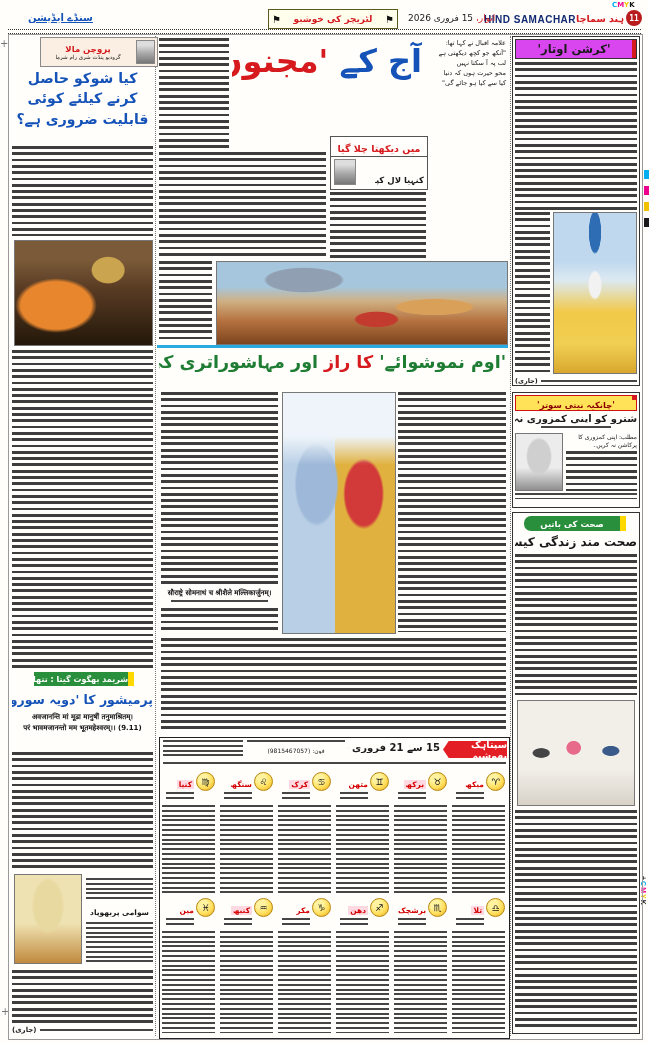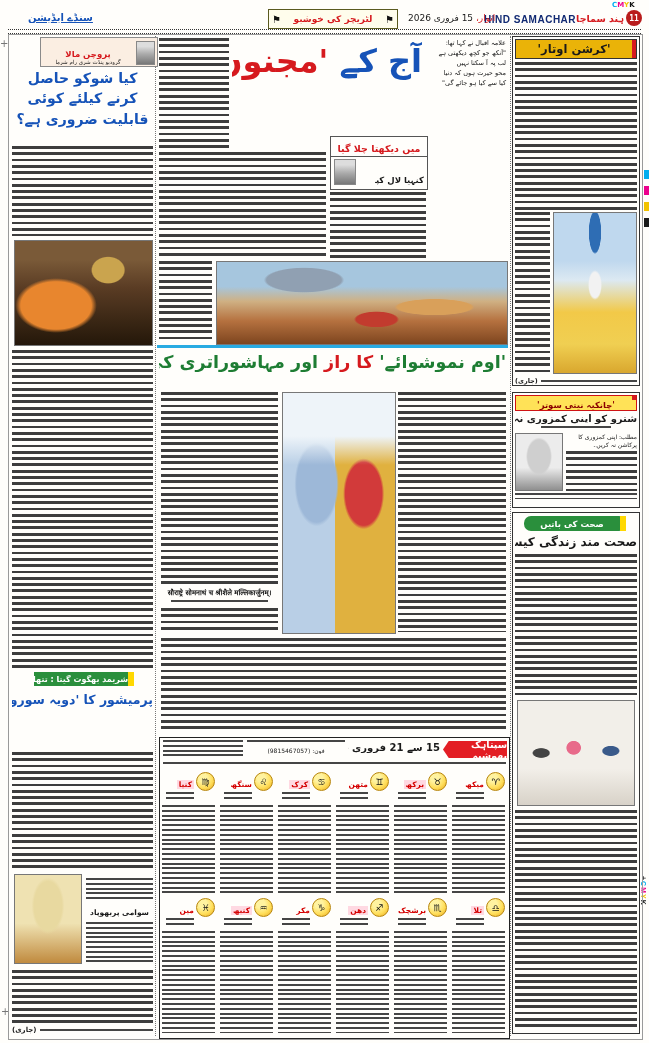--- a/index.html
+++ b/index.html
@@ -13,27 +13,27 @@
   .vrule{width:0;border-left:1px dotted #777;}
   .dotrule{border-top:1.5px dotted #333;border-bottom:1.5px dotted #333;height:2.5px;}
   .nowrap{white-space:nowrap;overflow:hidden;}
   .ctr{text-align:center;}
   .red{color:#d61a1e;} .blue{color:#1653b8;} .green-t{color:#1e7d33;}
   .hdr-en{font-weight:bold;color:#122a72;font-size:10px;letter-spacing:.5px;font-family:"Liberation Sans",sans-serif;}
   .pg-circle{width:16px;height:16px;border-radius:50%;background:#b91c1c;color:#fff;font-size:8px;
              font-weight:bold;display:flex;align-items:center;justify-content:center;font-family:"DejaVu Sans Mono",monospace;}
   .litbox{border:1px solid #5a5a20;background:#fffdec;display:flex;align-items:center;justify-content:space-between;padding:0 3px;}
   .flag{font-size:10px;color:#111;}
-  .kickbox{border:1px solid #8a8a8a;background:#fbeee2;display:flex;align-items:flex-end;gap:3px;padding:1px 2px;}
+  .kickbox{border:1px solid #8a8a8a;background:#fbeee2;display:flex;align-items:center;gap:3px;padding:1px 2px;}
   .ph-gray{background:linear-gradient(180deg,#ddd 0 20%,#aaa 55%,#777 100%);border:1px solid #888;}
   .greenbox{background:#2a8f3c;color:#fff;font-weight:bold;display:flex;align-items:center;}
   .yelacc{background:#ffd800;align-self:stretch;width:6px;flex:0 0 6px;}
   .redacc{background:#d61a1e;align-self:stretch;width:4px;flex:0 0 4px;}
   .chanbox{background:#ffe257;border:1px solid #cf1313;display:flex;align-items:center;}
-  .titlebox{border:1px solid #333;display:flex;align-items:center;background:#eab308;}
+  .titlebox{border:1px solid #333;display:flex;align-items:center;background:#d946ef;}
   
   .img{border:1px solid #777;}
   .img-pray{background:
      radial-gradient(ellipse at 68% 28%,#caa44e 0 12%,transparent 13%),
      radial-gradient(ellipse at 30% 62%,#e8862e 0 26%,rgba(232,134,46,0) 30%),
      linear-gradient(180deg,#7a5a38 0 18%,#5a3c24 45%,#392614 78%,#241709 100%);}
   .img-crowd{background:
      radial-gradient(ellipse at 30% 22%,#90a0b2 0 13%,transparent 14%),
      radial-gradient(ellipse at 55% 70%,#c23b2e 0 9%,transparent 10%),
      radial-gradient(ellipse at 75% 55%,#d9a05a 0 12%,transparent 13%),
@@ -119,20 +119,24 @@
   <div class="b blue ctr" style="left:12px;top:68px;width:141px;height:72px;font-size:14px;font-weight:bold;line-height:1.45;">کیا شوکو حاصل کرنے کیلئے کوئی قابلیت ضروری ہے؟</div>
   <div class="b tl" style="left:12px;top:146px;width:141px;height:90px;"></div>
   <div class="b img img-pray" style="left:14px;top:240px;width:137px;height:104px;"></div>
   <div class="b tl" style="left:12px;top:350px;width:141px;height:318px;"></div>
 
   <div class="b greenbox" style="left:34px;top:672px;width:100px;height:14px;">
     <div class="yelacc"></div>
     <div class="nowrap" style="flex:1;text-align:center;font-size:8px;">شریمد بھگوت گیتا : تتھا روپ</div>
   </div>
   <div class="b blue ctr nowrap" style="left:12px;top:692px;width:141px;font-size:12.5px;font-weight:bold;">پرمیشور کا 'دویہ سوروپ'</div>
+  <div class="b devnagari" style="left:12px;top:712px;width:141px;">
+    <div>अवजानन्ति मां मूढा मानुषीं तनुमाश्रितम्।</div>
+    <div>परं भावमजानन्तो मम भूतमहेश्वरम्।। (9.11)</div>
+  </div>
   <div class="b tl" style="left:12px;top:752px;width:141px;height:118px;"></div>
 
   <div class="b" style="left:14px;top:874px;width:139px;height:92px;display:flex;gap:4px;direction:ltr;">
     <div class="img img-swami" style="width:66px;height:88px;flex:0 0 66px;"></div>
     <div style="flex:1;direction:rtl;">
       <div class="tls" style="height:24px;margin-top:4px;"></div>
       <div class="ctr" style="font-size:7.5px;font-weight:bold;margin-top:6px;">سوامی پربھوپاد</div>
       <div class="tls" style="height:40px;margin-top:5px;"></div>
     </div>
   </div>

